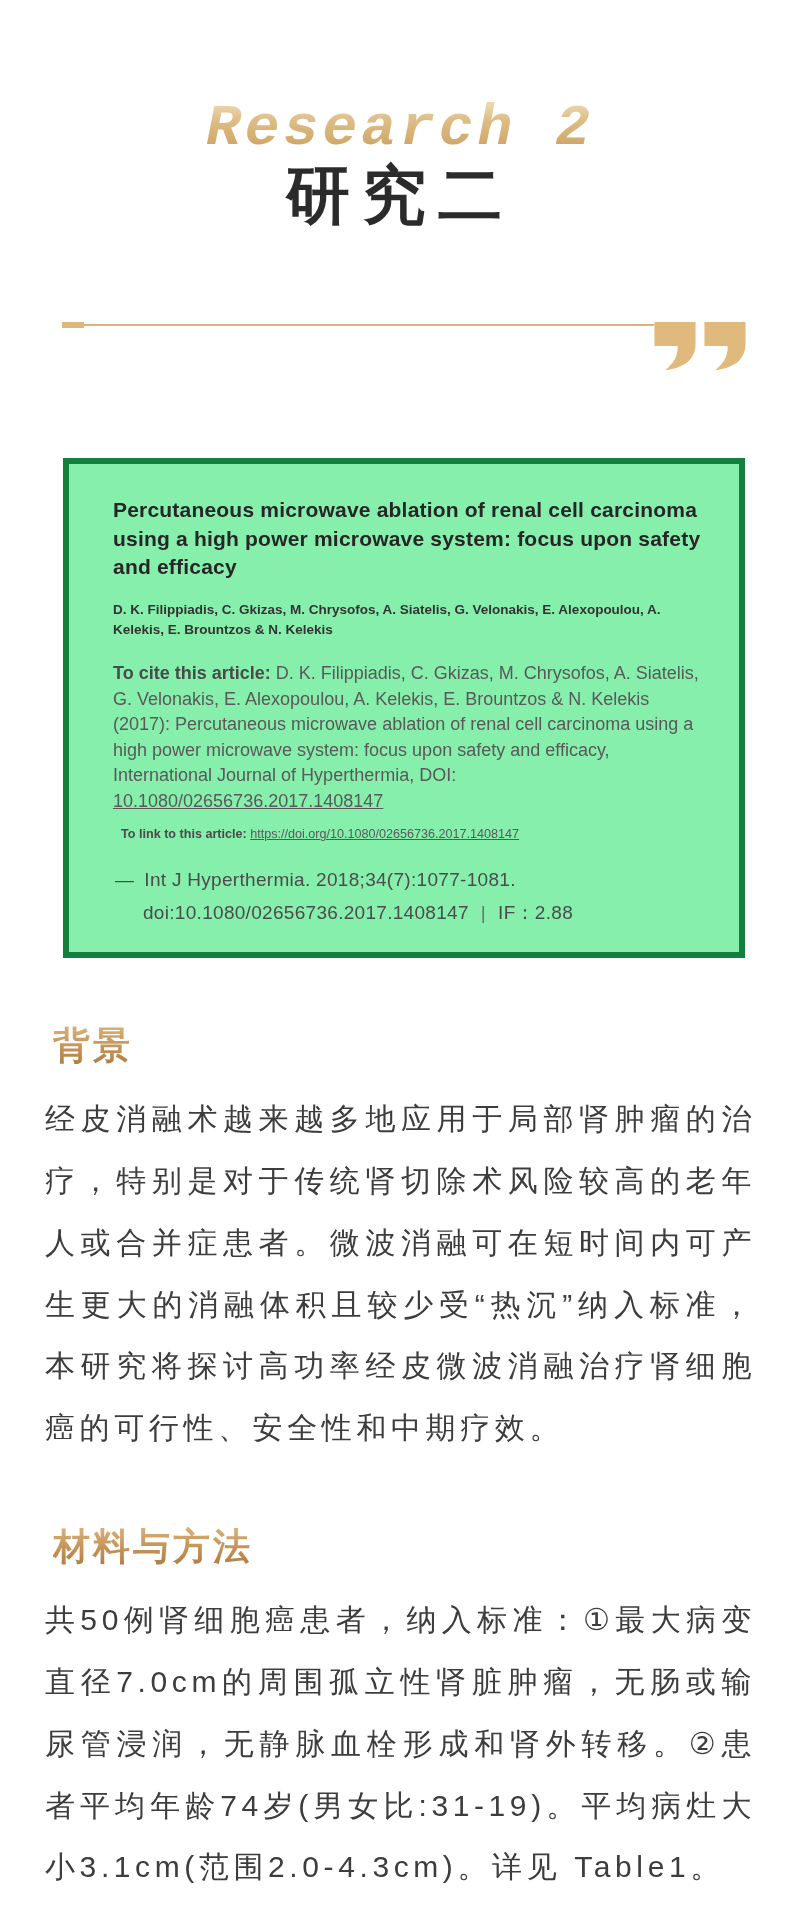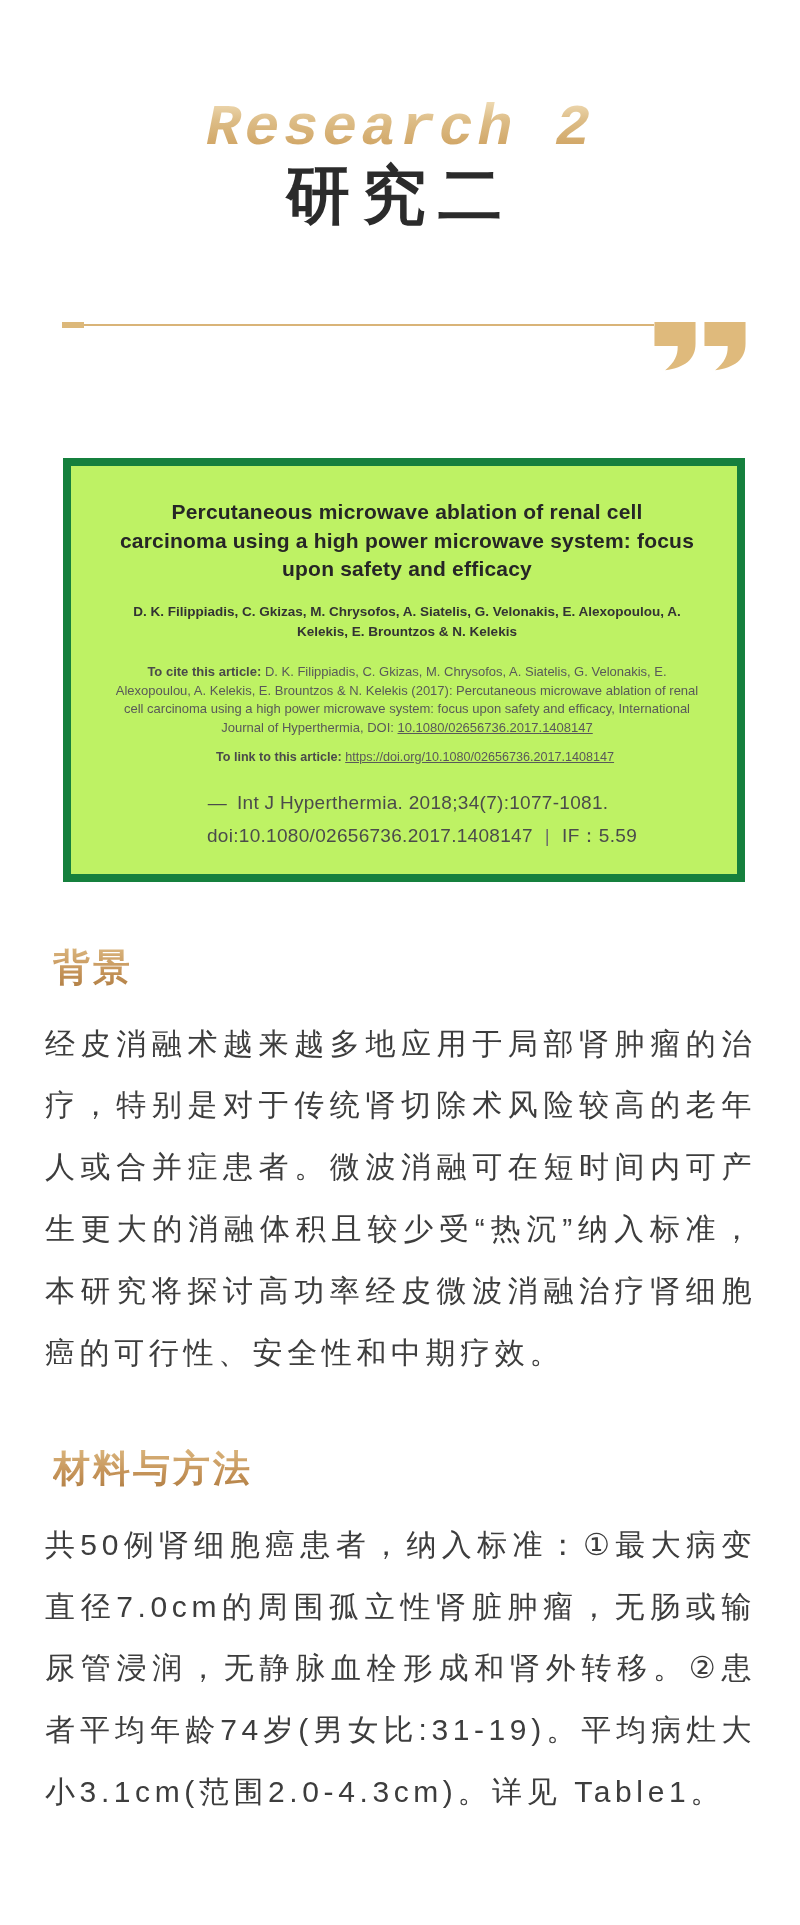--- a/index.html
+++ b/index.html
@@ -53,72 +53,71 @@
   }
   .divider-line{
     flex:1 1 auto;height:2px;background:#d9b478;margin-top:2px;
   }
   .quote-icon{display:block;flex:0 0 auto;width:92px;height:50px;}
   .quote-icon path{fill:#dfba7c;}
 
   
   .card{
     margin:86px 55px 0 63px;
-    border:8px solid #15803d;
+    border:6px solid #15803d;
     padding:32px 38px 26px 44px;
-    background:#bef264;
-    text-align:center;
+    background:#86efac;
   }
   .card-title{
     margin:0;
     font-size:21px;
     font-weight:700;
     line-height:1.36;
     color:#262626;
     letter-spacing:0.2px;
   }
   .card-authors{
     margin:18px 0 0 0;
     font-size:13.5px;
     font-weight:700;
     line-height:1.45;
     color:#333333;
   }
   .card-cite{
     margin:22px 0 0 0;
-    font-size:13px;
+    font-size:18px;
     line-height:1.42;
     color:#595959;
   }
   .card-cite strong,.card-link strong{color:#4a4a4a;}
   .doi-link{
     color:#595959;
     text-decoration:underline;
     cursor:pointer;
   }
   .card-link{
-    margin:13px 0 0 16px;
+    margin:13px 0 0 8px;
     font-size:12.6px;
     color:#595959;
   }
   .journal-ref{
     margin:26px 0 0 2px;
     font-size:19px;
     color:#4b4b4b;
     letter-spacing:0.3px;
   }
   .journal-line1{line-height:1.35;}
   .dash{margin-right:10px;}
   .journal-line2{margin-top:7px;padding-left:28px;line-height:1.35;}
   .vbar{margin:0 12px;color:#6f6f6f;}
 
   
   .gold-heading{
     margin:66px 0 0 53px;
-    font-family:Liberation Mono, monospace;
+    font-family:Liberation Serif, serif;
     font-size:37px;
     font-weight:700;
     letter-spacing:3px;
     line-height:1.2;
     color:#bf8f52;
     display:inline-block;
   }
   @supports ((-webkit-background-clip:text) or (background-clip:text)){
     .gold-heading{
       background:linear-gradient(180deg,#d9b47c 0%,#c49257 55%,#ab7a41 100%);
@@ -172,21 +171,21 @@
 
     <p class="card-cite"><strong>To cite this article: </strong><span>D. K. Filippiadis, C. Gkizas, M. Chrysofos, A. Siatelis, G. Velonakis, E. Alexopoulou, A. Kelekis, E. Brountzos &amp; N. Kelekis (2017): Percutaneous microwave ablation of renal cell carcinoma using a high power microwave system: focus upon safety and efficacy, International Journal of Hyperthermia, DOI: </span><a class="doi-link">10.1080/02656736.2017.1408147</a></p>
 
     <p class="card-link"><strong>To link to this article:  </strong><a class="doi-link">https://doi.org/10.1080/02656736.2017.1408147</a></p>
 
     <div class="journal-ref">
       <div class="journal-line1">
         <span class="dash">—</span><span>Int J Hyperthermia. 2018;34(7):1077-1081.</span>
       </div>
       <div class="journal-line2">
-        <span>doi:10.1080/02656736.2017.1408147</span><span class="vbar">|</span><span>IF：5.59</span>
+        <span>doi:10.1080/02656736.2017.1408147</span><span class="vbar">|</span><span>IF：2.88</span>
       </div>
     </div>
   </section>
 
   <section class="content background">
     <div class="heading-row">
       <h3 class="gold-heading">背景</h3>
     </div>
     <p class="body-para">经皮消融术越来越多地应用于局部肾肿瘤的治疗，特别是对于传统肾切除术风险较高的老年人或合并症患者。微波消融可在短时间内可产生更大的消融体积且较少受“热沉”纳入标准，本研究将探讨高功率经皮微波消融治疗肾细胞癌的可行性、安全性和中期疗效。</p>
   </section>

